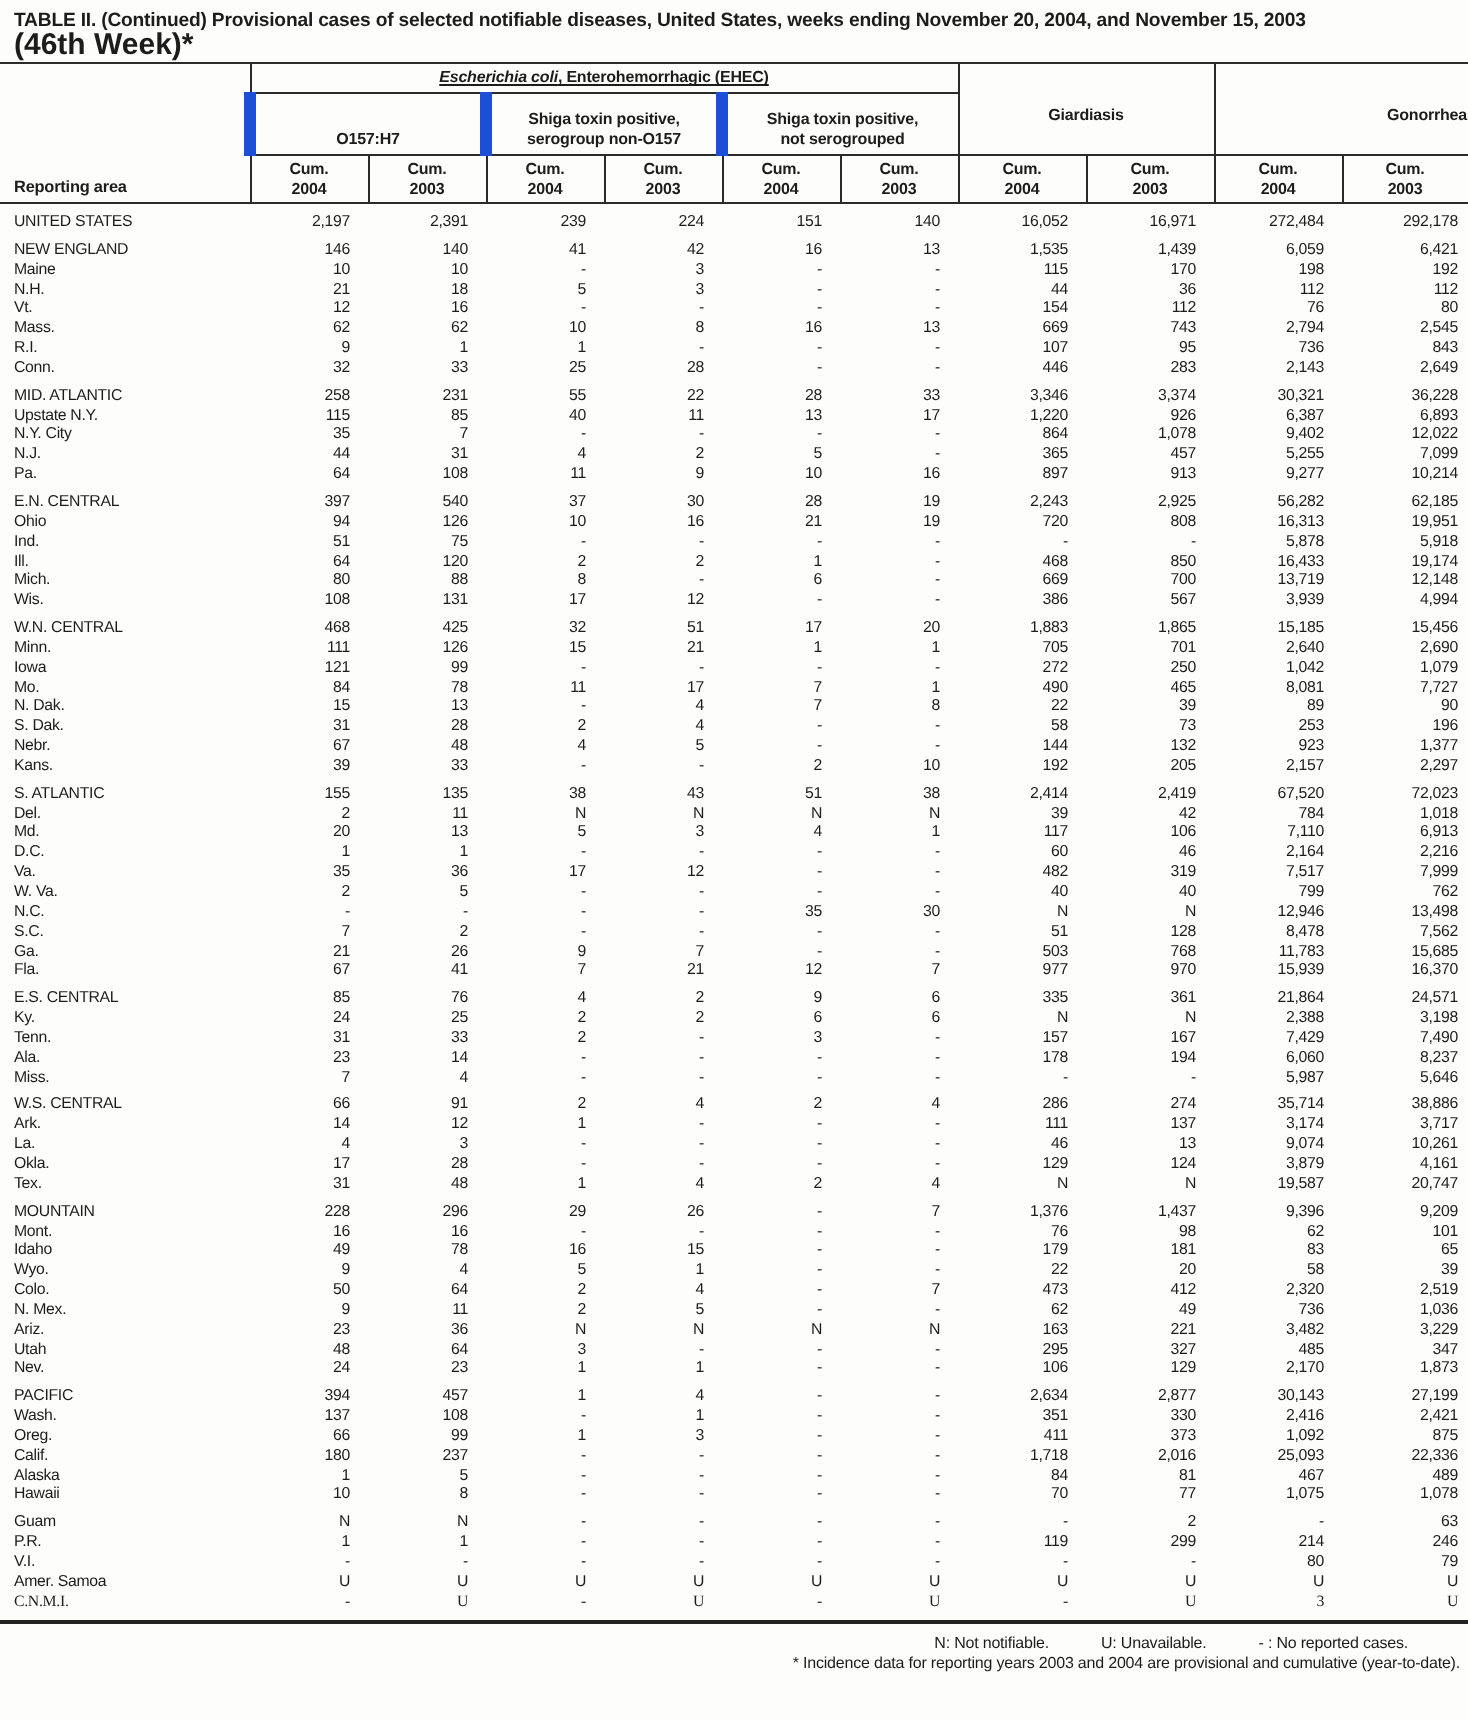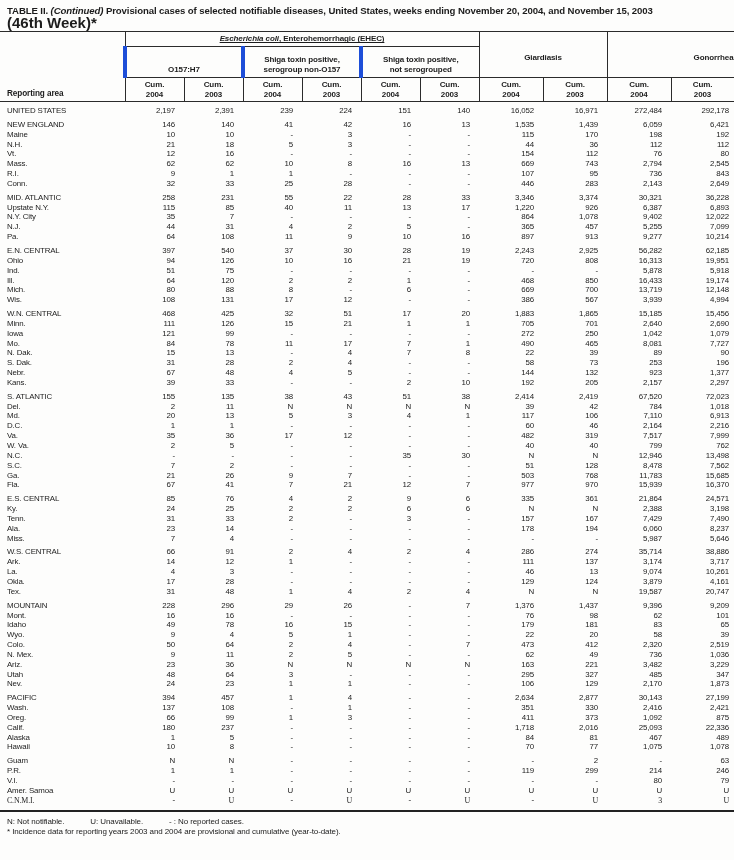--- a/index.html
+++ b/index.html
@@ -4,21 +4,21 @@
 <style>
   * { box-sizing: border-box; }
   html, body { margin: 0; padding: 0; background: #ffffff; }
   .page {
     width: 734px; min-height: 860px; background: #fdfdfc;
     font-family: "Liberation Sans", sans-serif; color: #1c1c1c;
     padding-top: 5px; position: relative;
   }
   .title-block { padding: 0 4px 0 7px; margin-bottom: 3px; }
   .title-line1 { font-size: 9.6px; font-weight: bold; line-height: 11.5px; letter-spacing: -0.1px; }
-  .title-line1 .cont { font-style: italic; }
+  .title-line1 .cont { }
   .title-line2 { font-size: 15px; font-weight: bold; line-height: 11.5px; }
 
   table.nndss {
     width: 734px; border-collapse: collapse; table-layout: fixed;
   }
   thead td {
     font-size: 8px; font-weight: bold; line-height: 9.5px;
     letter-spacing: -0.1px; vertical-align: bottom; padding: 0;
   }
   td.ra-head {
@@ -31,42 +31,42 @@
   }
   td.ehec-head .it { font-style: italic; }
   td.tall-group {
     border-top: 1px solid #2b2b2b; border-left: 1px solid #2b2b2b;
     border-bottom: 1px solid #2b2b2b;
     text-align: center; padding-bottom: 15px; margin-left: 48px;
   }
   td.tall-group.last { border-right: 1px solid #2b2b2b; text-align: right; }
   tr.h2 { height: 31px; }
   td.sub-head {
-    border-left: 4px solid #1d4ed8; border-bottom: 1px solid #2b2b2b;
+    border-left: 6px solid #1d4ed8; border-bottom: 1px solid #2b2b2b;
     text-align: center; padding-bottom: 3px;
   }
   tr.h3 { height: 23px; }
   td.cum-head {
     border-left: 1px solid #2b2b2b; border-bottom: 1px solid #2b2b2b;
     text-align: center; vertical-align: middle; padding: 2px 0;
   }
   td.cum-head.last { border-right: 1px solid #2b2b2b; }
 
   tbody td {
     font-size: 7.9px; line-height: 9.85px; padding: 0;
     letter-spacing: -0.15px; white-space: nowrap; overflow: hidden;
   }
   tbody td.area { text-align: left; padding-left: 7px; }
   tbody td.num  { text-align: right; padding-right: 9px; }
   tbody td.num:last-child { padding-right: 5px; }
   tbody tr:first-child td { padding-top: 4px; }
   tbody tr.gap td { padding-top: 4px; }
   tbody tr.last-row td { padding-bottom: 4px; border-bottom: 2px solid #222; font-family: Liberation Serif, serif; }
 
-  .footnotes { padding: 5px 4px 0 7px; }
+  .footnotes { padding: 5px 4px 0 7px; text-align: right; }
   .legend-line { font-size: 8px; line-height: 10.5px; letter-spacing: -0.1px; }
   .legend-line span { margin-right: 26px; }
   .note-line { font-size: 8px; line-height: 10.5px; letter-spacing: -0.1px; }
 </style>
 </head>
 <body>
 
 <div class="page">
 
   <div class="title-block">

